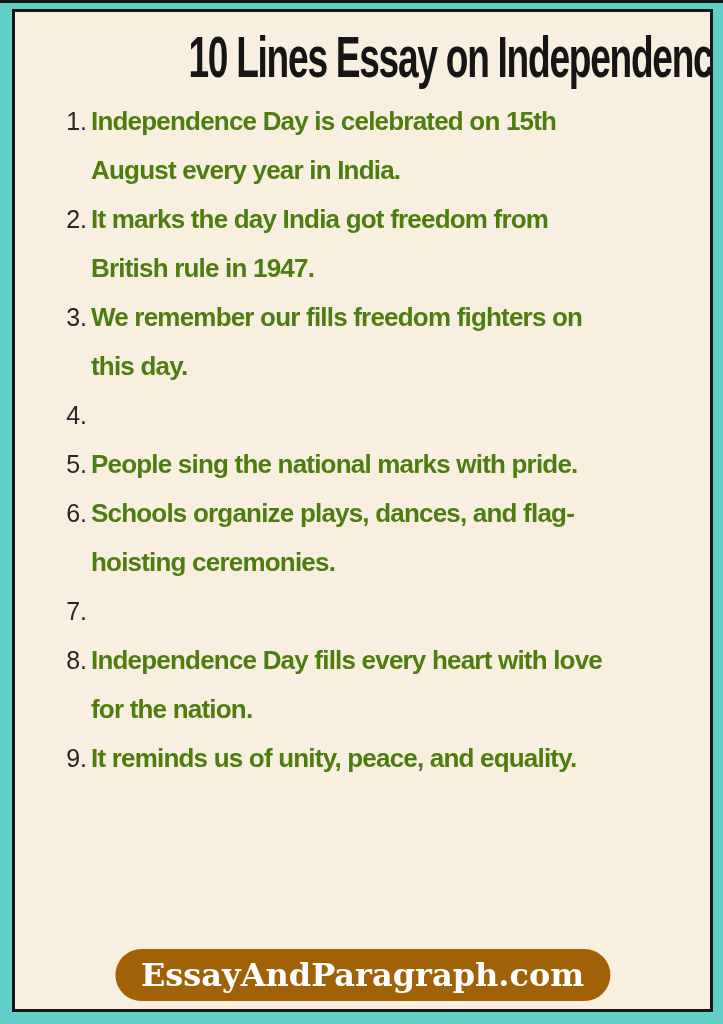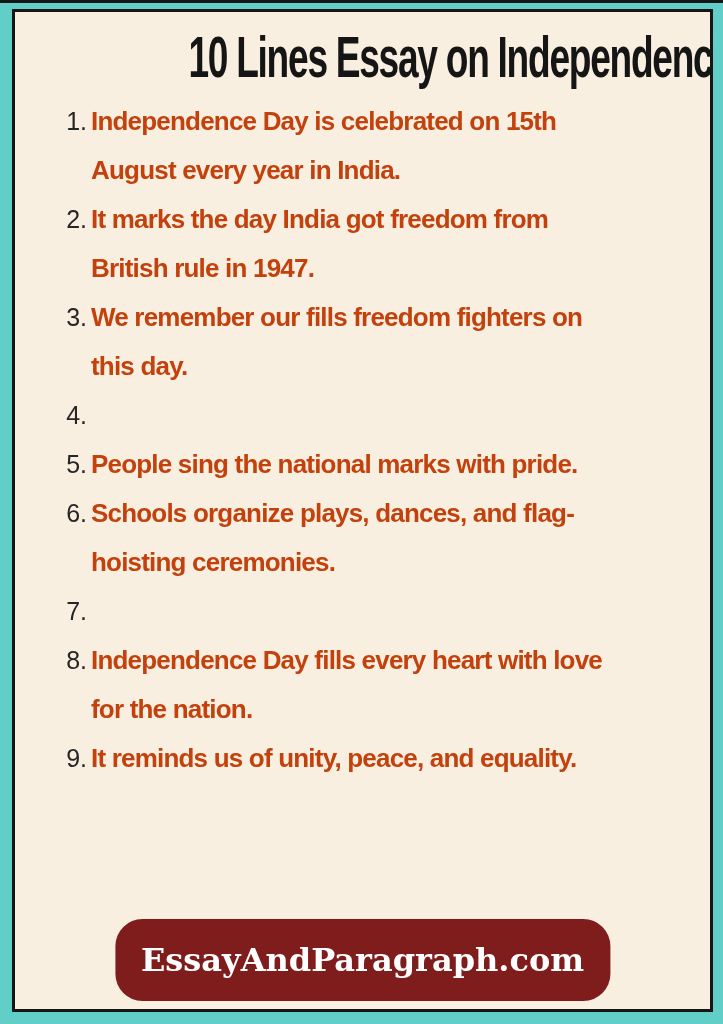--- a/index.html
+++ b/index.html
@@ -60,33 +60,33 @@
     line-height: 49px;
     color: #262626;
     white-space: pre;
   }
   .text {
     margin-left: 4px;
     font-size: 26px;
     font-weight: 700;
     line-height: 49px;
     letter-spacing: -0.8px;
-    color: #c2410c;
+    color: #4d7c0f;
     white-space: pre;
   }
   .badge {
     position: absolute;
     left: 50%;
     bottom: 8px;
     transform: translateX(-50%);
     height: 52px;
     line-height: 52px;
-    padding: 15px 26px;
+    padding: 0 26px;
     border-radius: 27px;
-    background: #7f1d1d;
+    background: #a16207;
     color: #ffffff;
     font-family: "DejaVu Serif", serif;
     font-weight: bold;
     font-size: 32px;
     white-space: nowrap;
   }
 </style>
 </head>
 <body>
 

